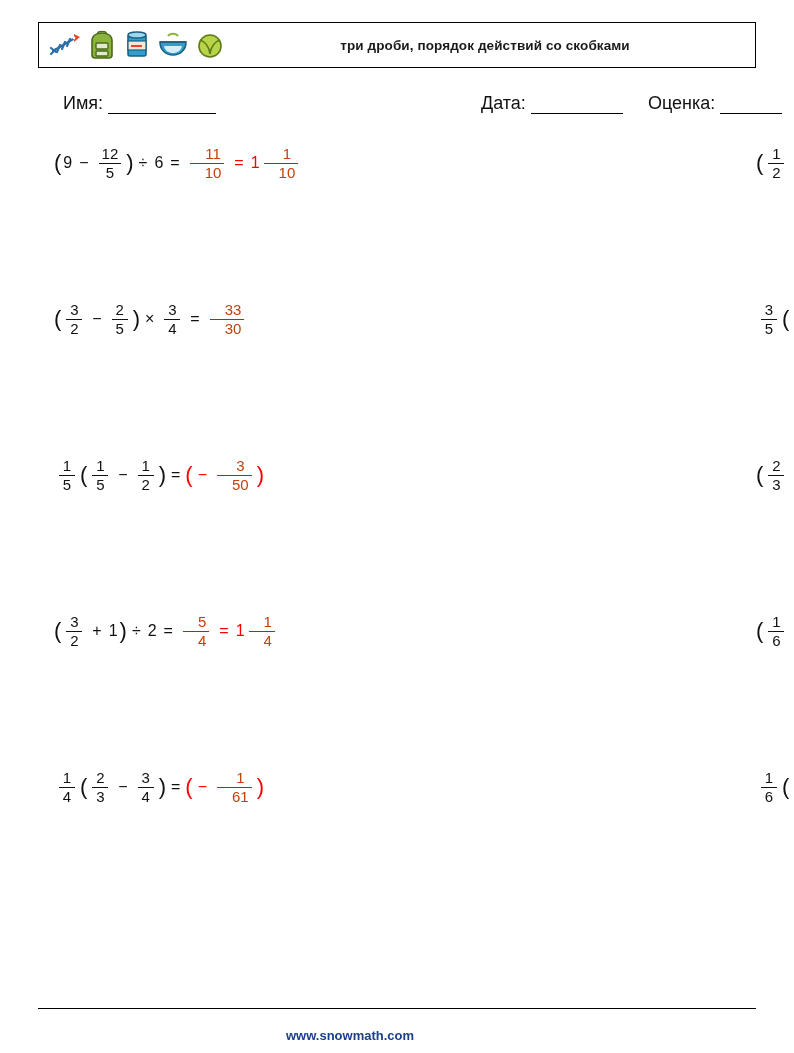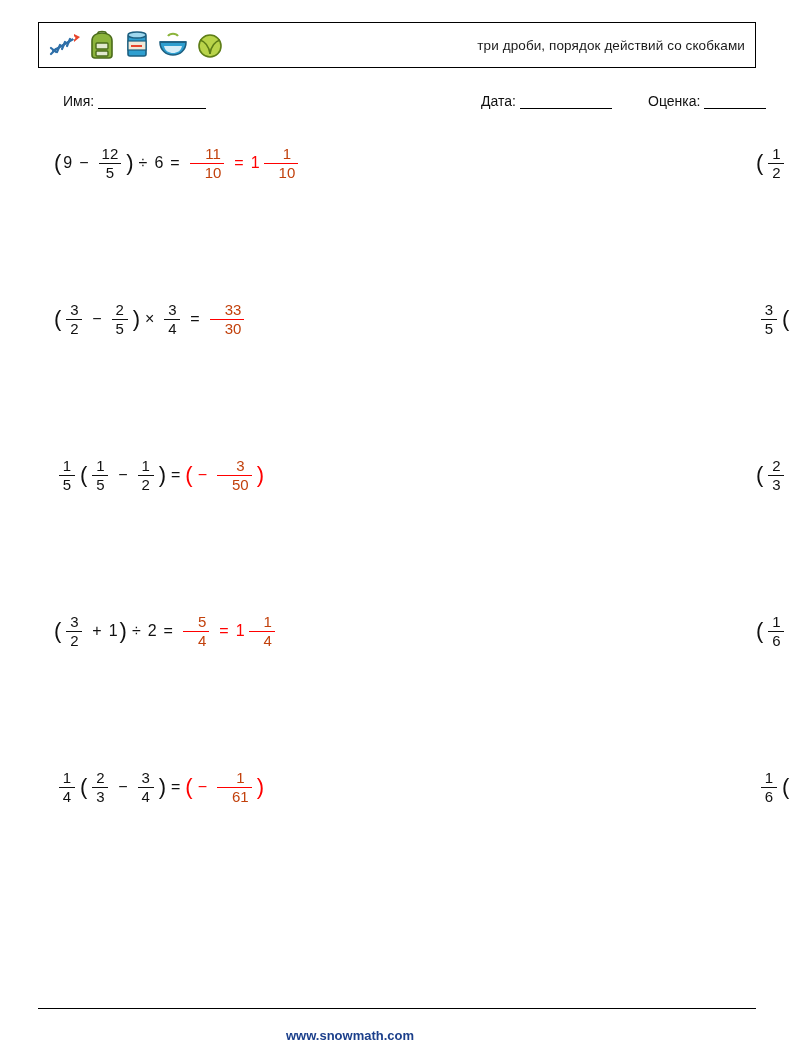--- a/index.html
+++ b/index.html
@@ -30,35 +30,36 @@
   .icon-strip {
     display: flex;
     align-items: center;
     gap: 6px;
     padding-left: 8px;
   }
   .icon-strip svg { display: block; }
 
   .sheet-title {
     flex: 1;
-    text-align: right;
+    text-align: center;
     padding-right: 10px;
     font-size: 13.5px;
     color: #1a1a1a;
     letter-spacing: 0.1px;
+    font-weight: bold;
   }
 
   
   .meta-row {
     position: absolute;
     left: 38px;
     top: 93px;
     width: 718px;
     height: 22px;
-    font-size: 14px;
+    font-size: 18px;
   }
   .meta-item {
     position: absolute;
     white-space: nowrap;
   }
   .meta-name  { left: 25px; }
   .meta-date  { left: 443px; }
   .meta-grade { left: 610px; }
   .rule {
     display: inline-block;

